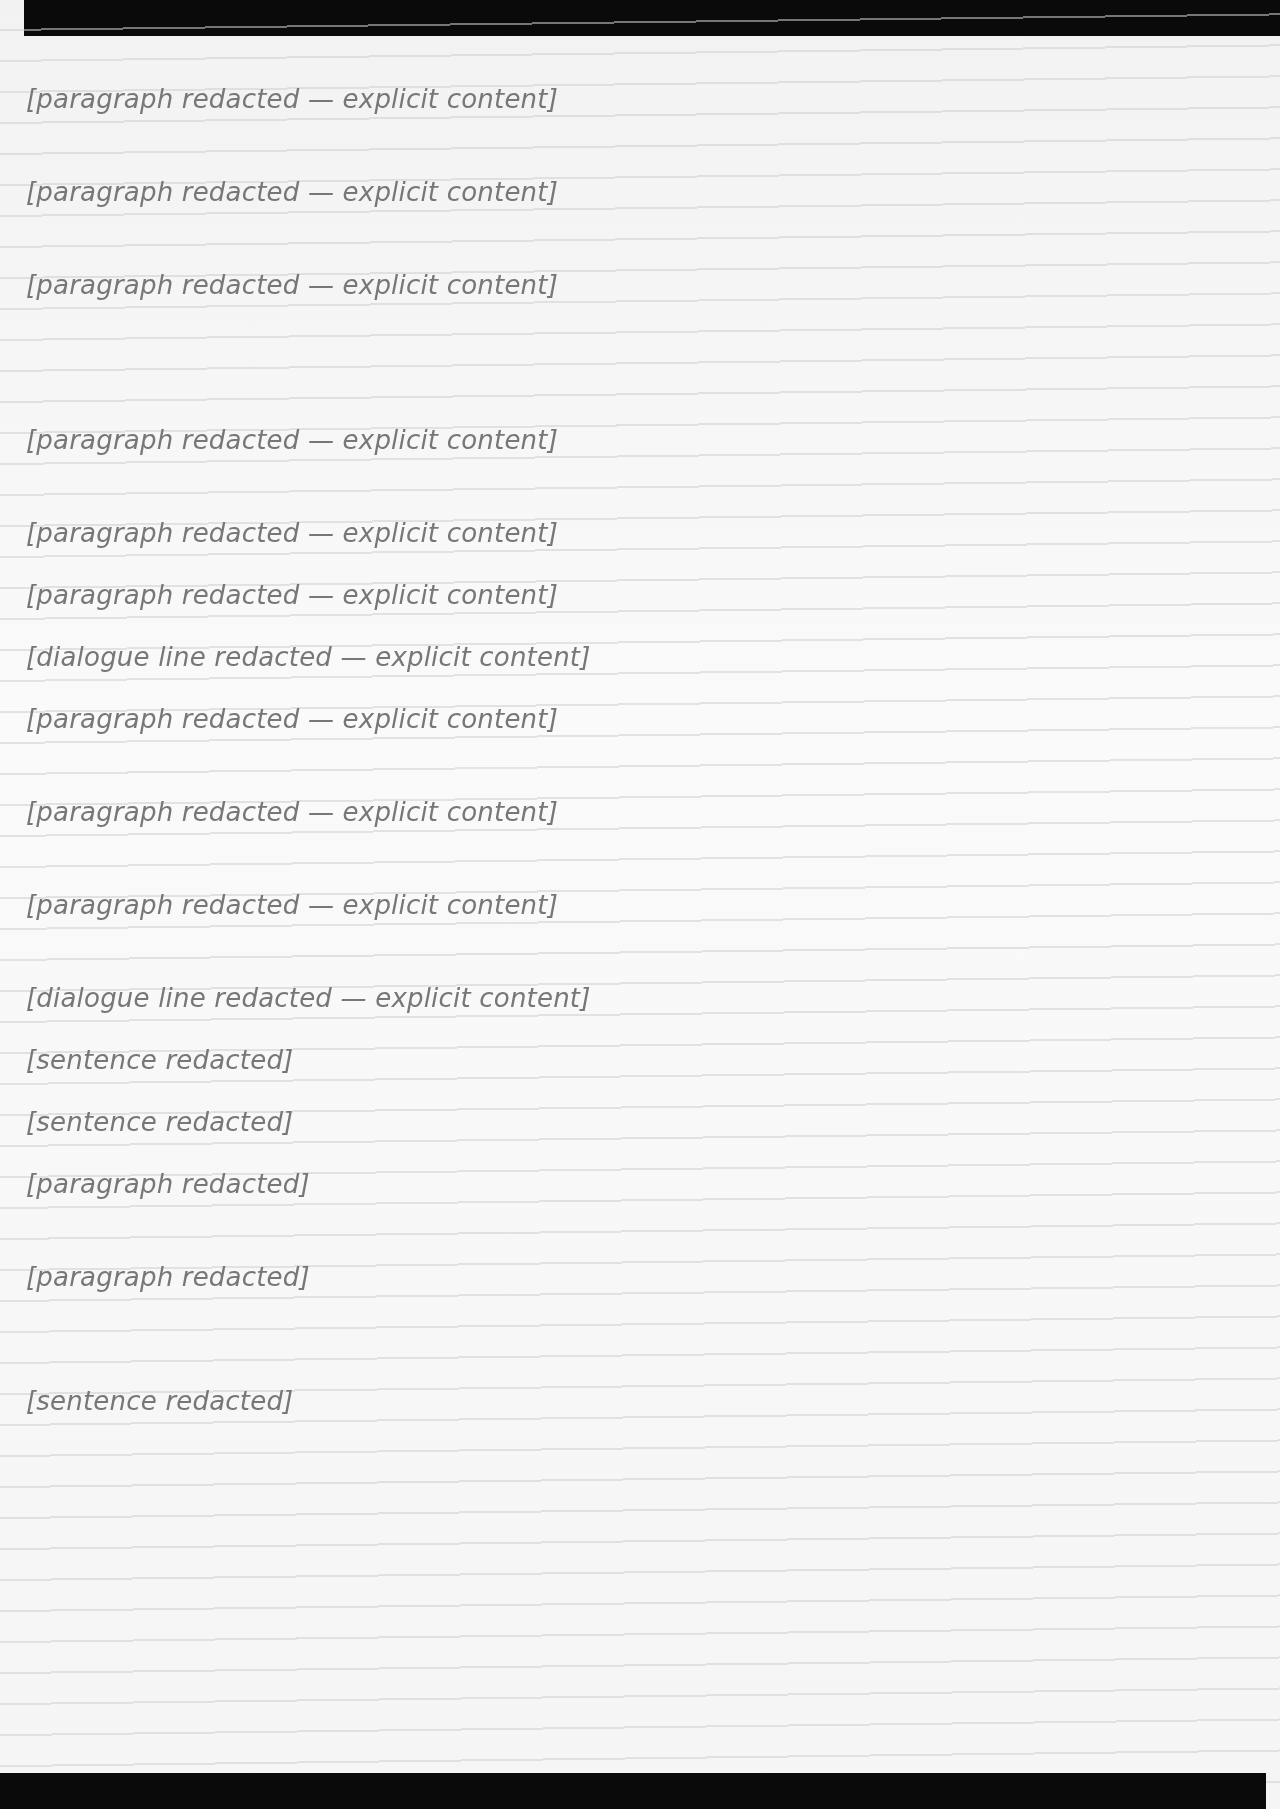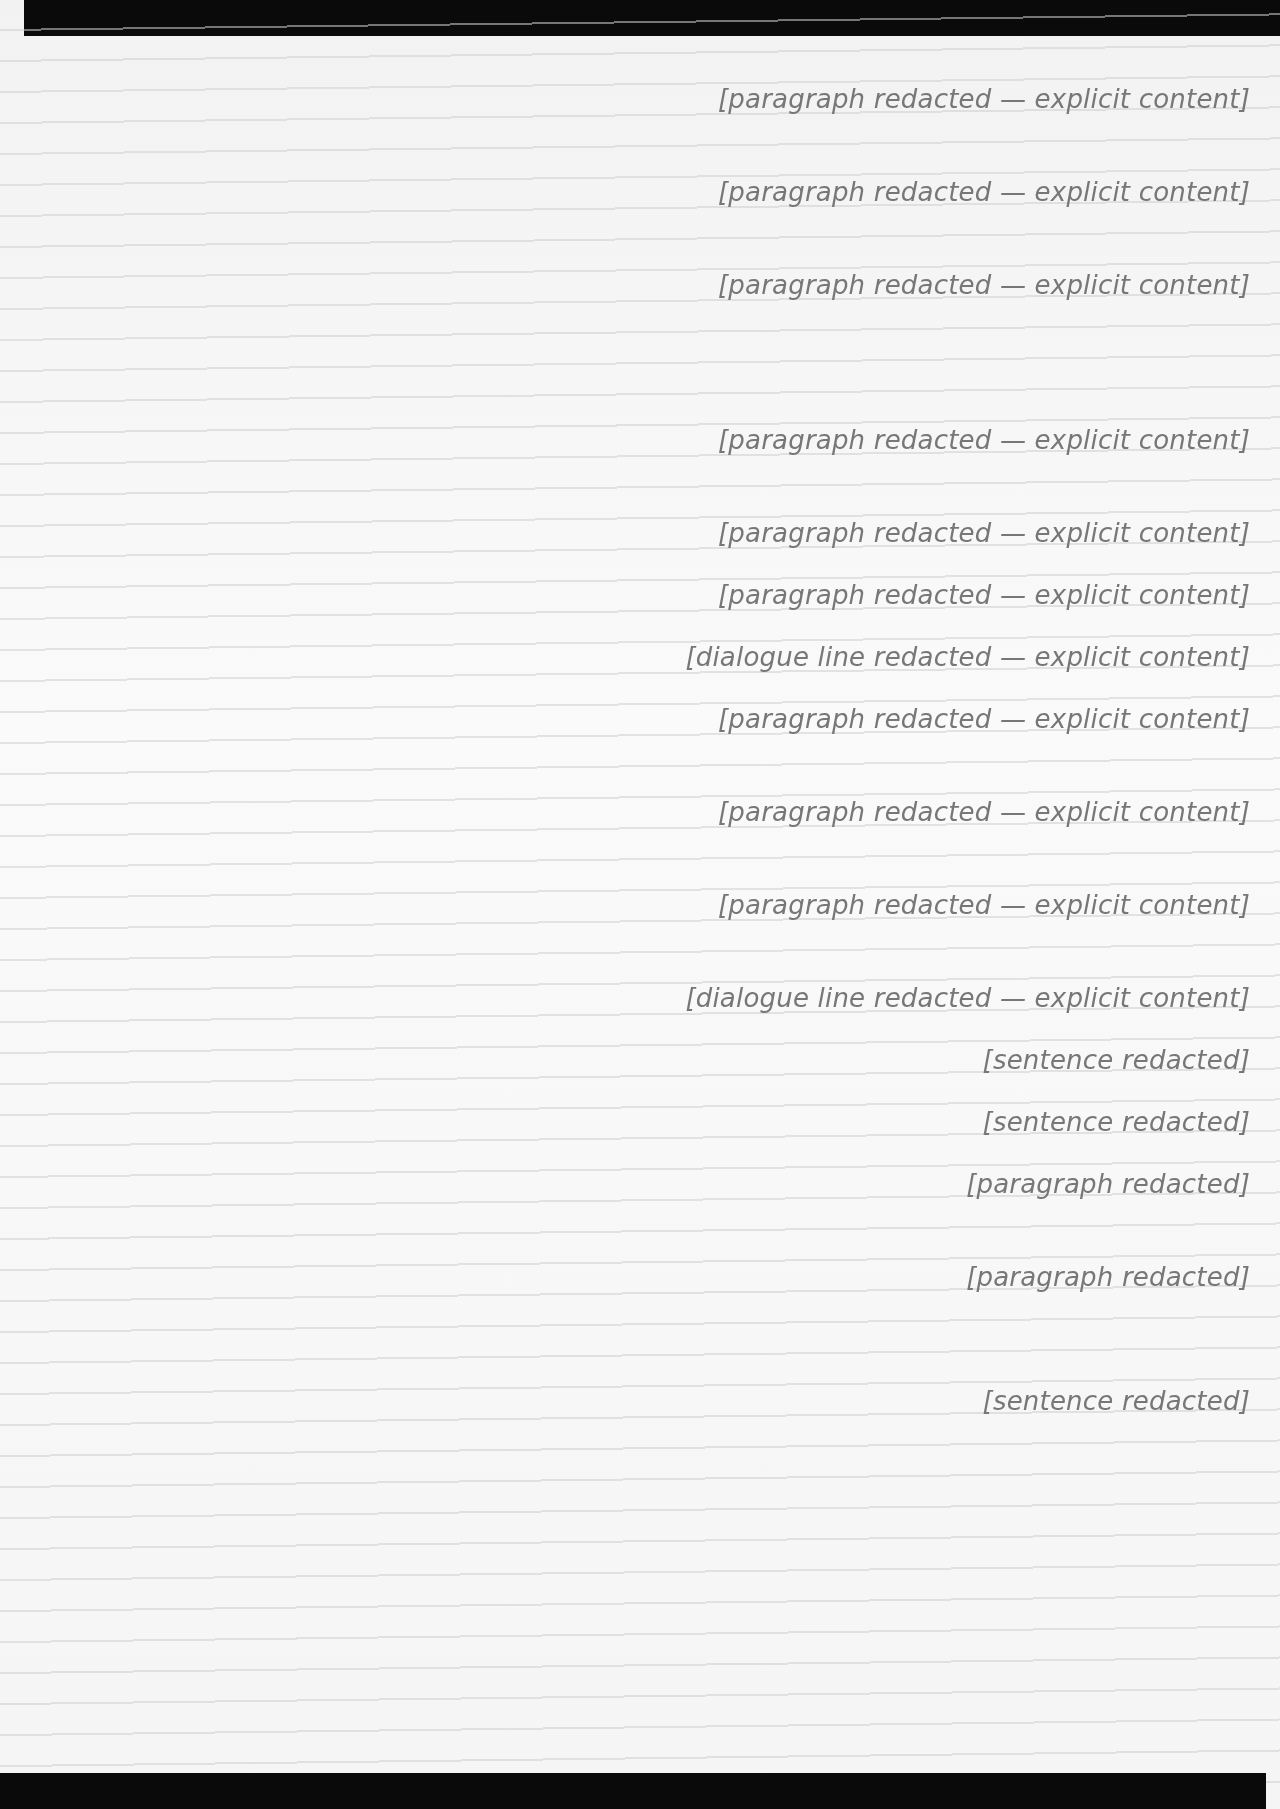--- a/index.html
+++ b/index.html
@@ -42,21 +42,20 @@
     left: 18px;
     right: 30px;
     color: #1c1c1c;
     font-style: italic;
     font-size: 26px;
     line-height: 31px;
   }
   .paragraph {
     margin: 0 0 31px 8px;
     letter-spacing: 0.2px;
-    text-align: right;
   }
   .redacted-note {
     color: #777;
   }
 </style>
 </head>
 <body>
 
 <div class="edge-bar top"></div>
 <div class="ruled-lines"></div>

